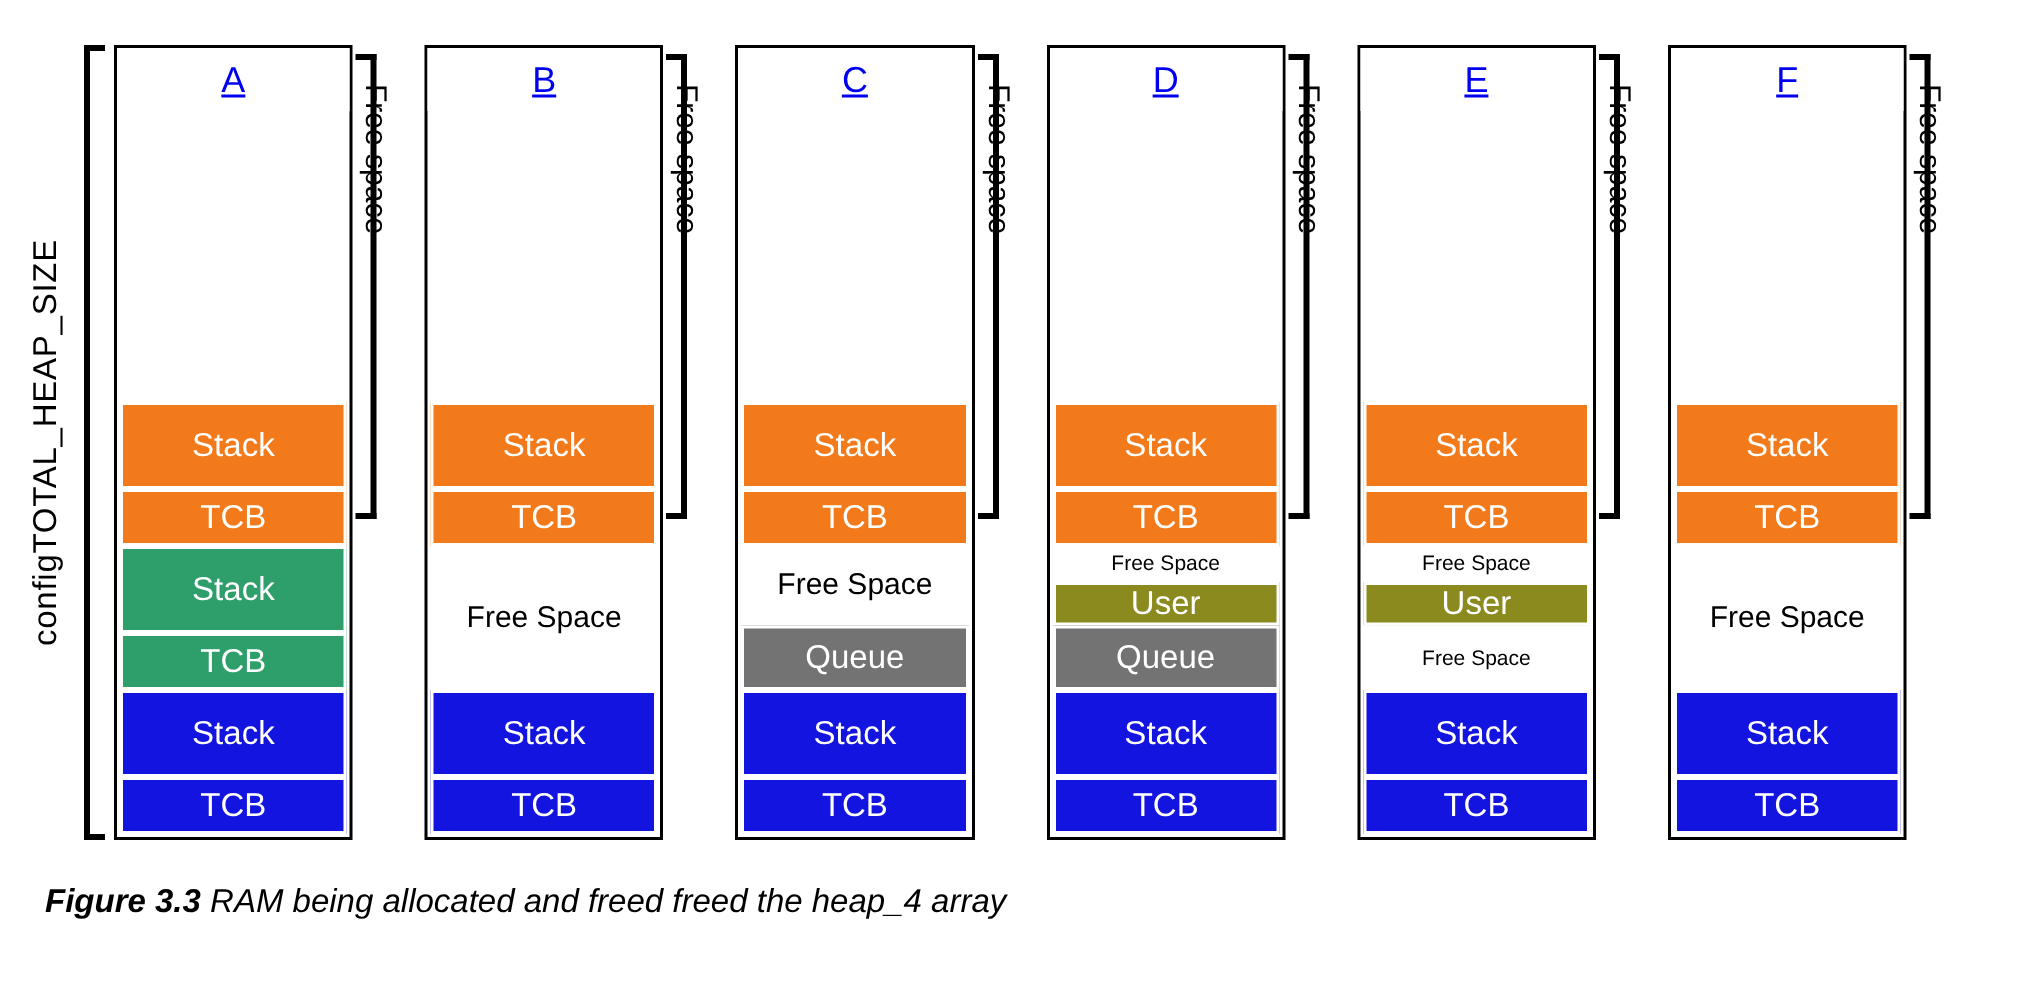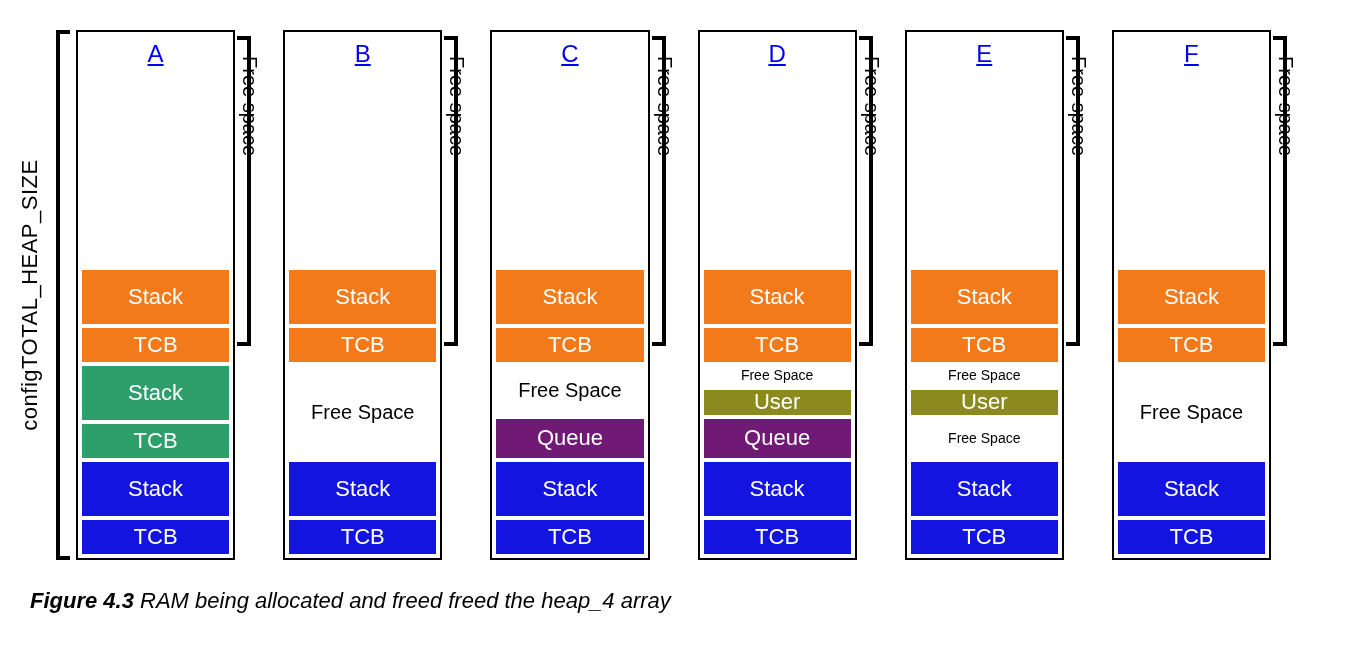--- a/index.html
+++ b/index.html
@@ -102,21 +102,21 @@
     font-size: 22px;
     color: #fff;
     text-align: center;
     line-height: 1.1;
   }
   .block.small-text { font-size: 14px; color:#000; }
   .block.mid-text { font-size: 20px; }
   .c-orange { background: #f27a1a; }
   .c-green  { background: #2e9e6b; }
   .c-blue   { background: #1414e0; }
-  .c-dkred  { background: #701a75; }
+  .c-dkred  { background: #737373; }
   .c-olive  { background: #8a8a1e; }
   .c-white  { background: #fff; color:#000; border:2px solid #fff; }
 
   .right-wrap {
     width: 46px;
     position: relative;
     flex: 0 0 46px;
   }
   .right-bracket {
     position: absolute;
@@ -283,15 +283,15 @@
               <div class="bar"></div>
             </div>
             <div class="right-label" style="top: 26px;">Free space</div>
           </div>
         </div>
       </div>
 
   </div>
 
   <div class="caption">
-    <span class="fignum">Figure 4.3</span><span> RAM being allocated and freed freed the heap_4 array</span>
+    <span class="fignum">Figure 3.3</span><span> RAM being allocated and freed freed the heap_4 array</span>
   </div>
 </div>
 
 </body></html>

